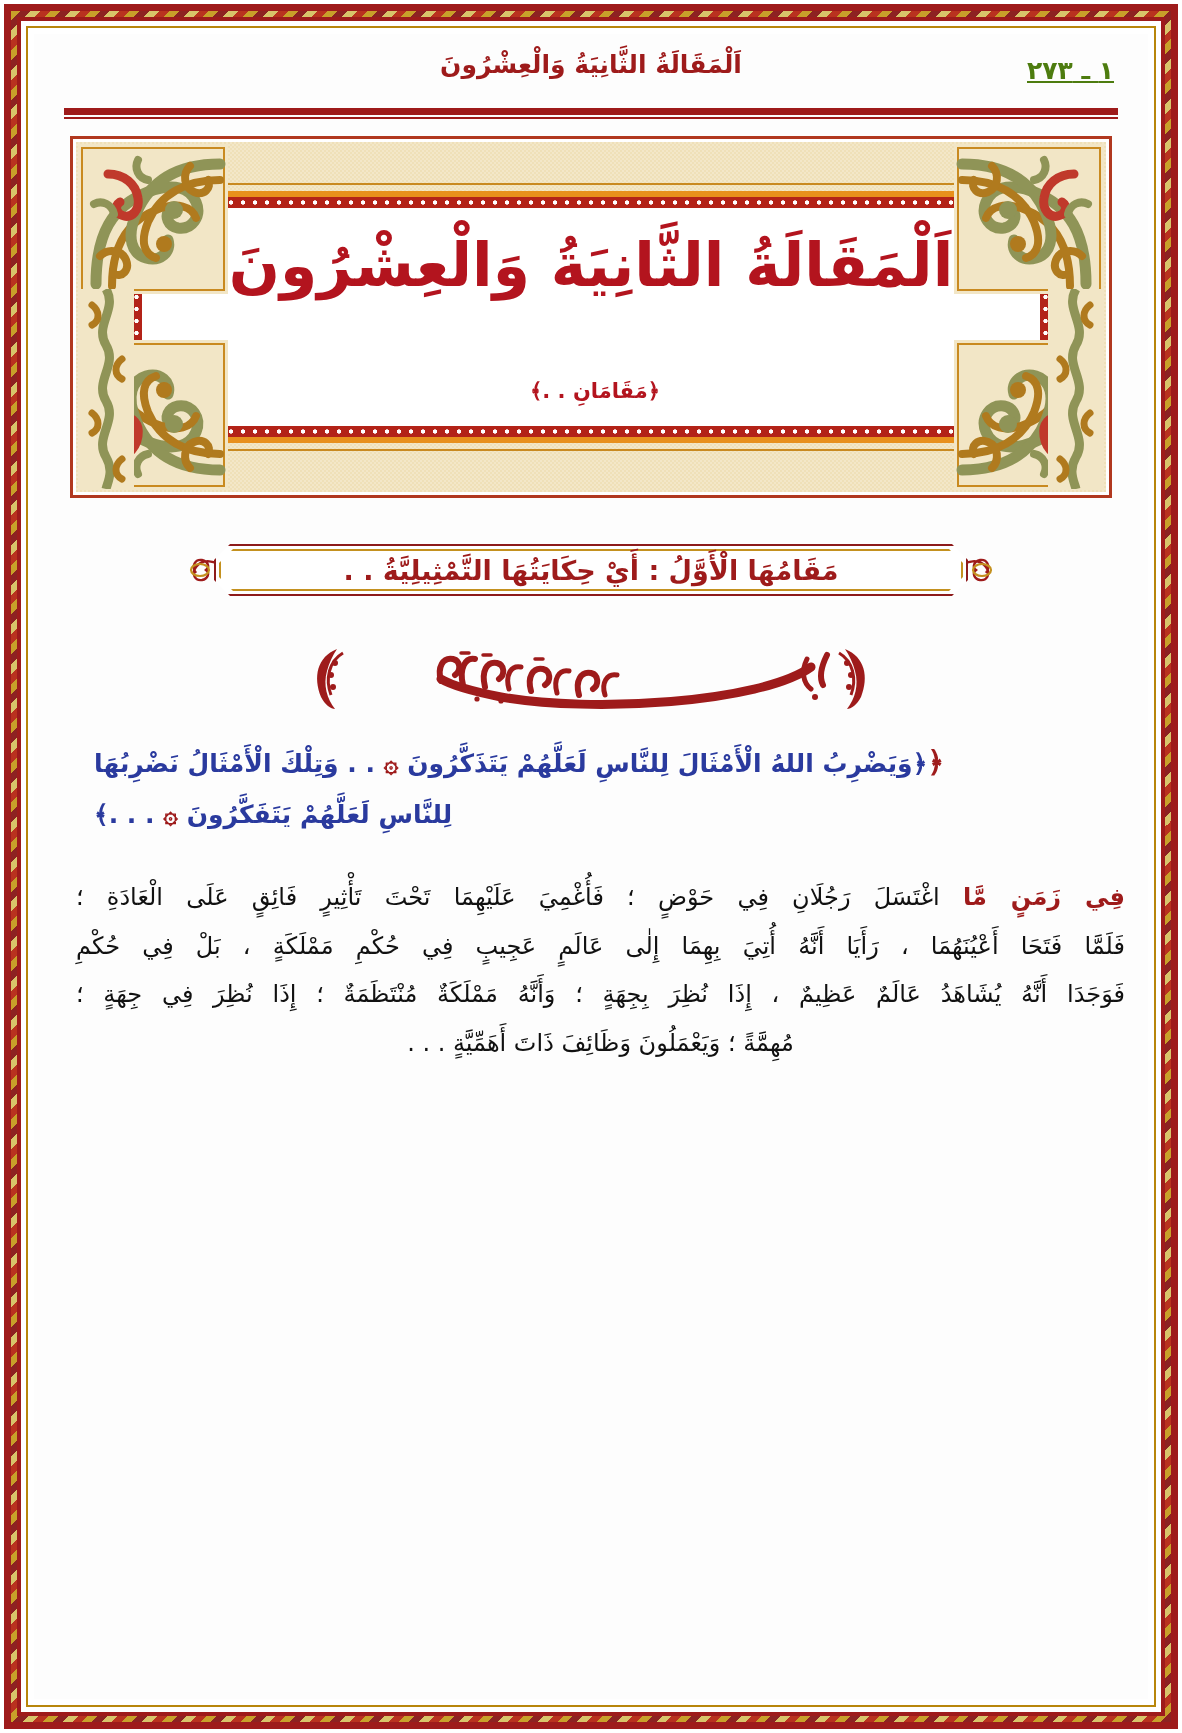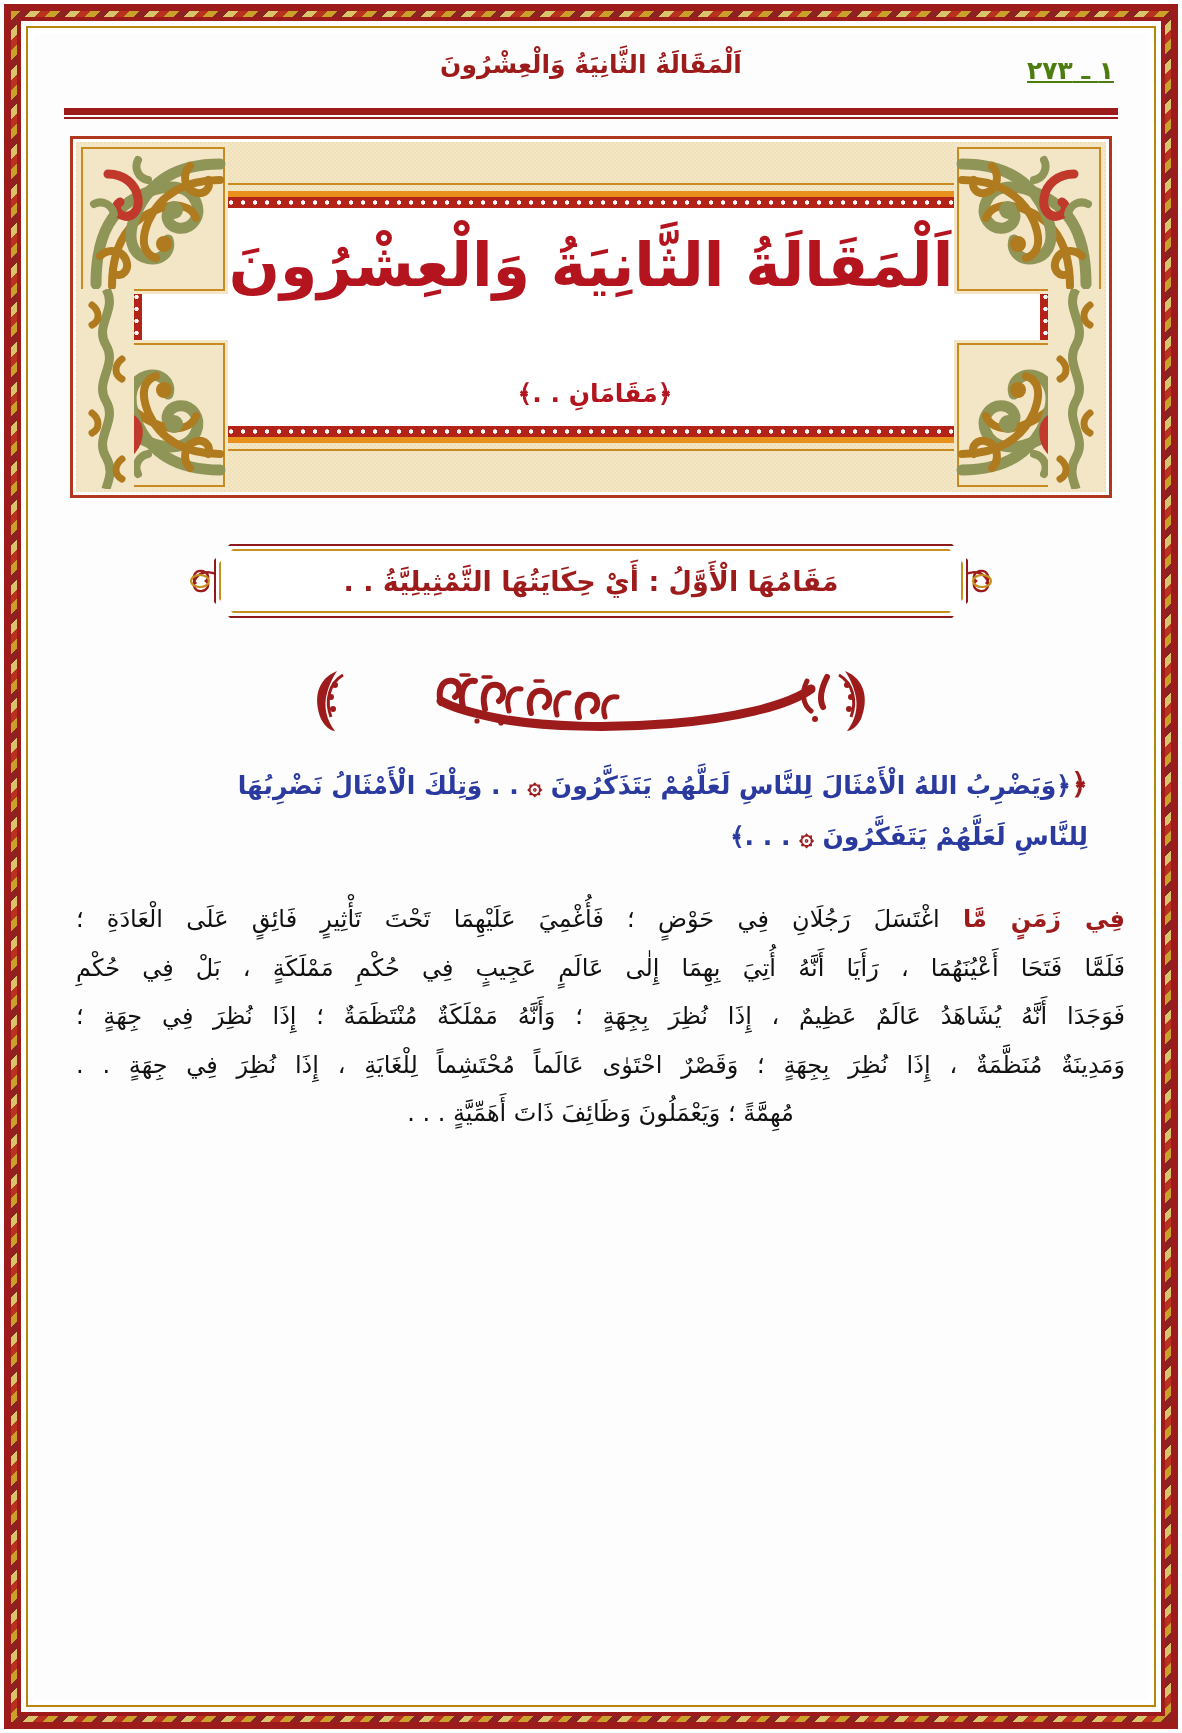--- a/index.html
+++ b/index.html
@@ -148,28 +148,28 @@
     text-align:center;
     color:#b3141e;
     font-size:60px;font-weight:bold;
     direction:rtl;line-height:1.35;
     font-family:"DejaVu Sans",sans-serif;
   }
   .tf-sub{
     position:absolute;left:110px;right:102px;top:240px;
     text-align:center;
     color:#b3141e;
-    font-size:25px;font-weight:bold;
+    font-size:21px;font-weight:bold;
     direction:rtl;
     font-family:"DejaVu Sans",sans-serif;
   }
 
   
   .maqam-wrap{
-    position:relative;margin:46px auto 0 auto;width:806px;height:74px;
+    position:relative;margin:46px auto 0 auto;width:806px;height:52px;
   }
   .maqam-box{
     position:absolute;left:26px;right:26px;top:0;bottom:0;
     box-sizing:border-box;
     background:#ffffff;
     border:2px solid #8d1b1b;
     clip-path:polygon(16px 0,calc(100% - 16px) 0,100% 16px,100% calc(100% - 16px),
                       calc(100% - 16px) 100%,16px 100%,0 calc(100% - 16px),0 16px);
   }
   .maqam-box-inner{
@@ -195,21 +195,21 @@
   
   .basmala{
     position:relative;margin:44px auto 0 auto;width:760px;height:72px;
     display:flex;align-items:center;justify-content:center;
   }
   .basmala-svg{display:block;}
 
   
   .verse{
     margin:22px 60px 0 60px;
-    text-align:right;
+    text-align:left;
     color:#2a3a9e;
     font-size:25px;font-weight:bold;
     direction:rtl;line-height:1.95;
     font-family:"DejaVu Sans",sans-serif;
   }
   .verse .orn{color:#9e1b1b;}
   .verse .brk{color:#9e1b1b;font-size:29px;}
 
   
   .body-text{
@@ -402,18 +402,17 @@
         <span>لِلنَّاسِ لَعَلَّهُمْ يَتَفَكَّرُونَ</span>
         <span class="orn">۞</span>
         <span>. . .﴾</span>
       </div>
     </div>
 
     <div class="body-text">
       <span class="body-line"><span class="lead">فِي زَمَنٍ مَّا</span> <span>اغْتَسَلَ رَجُلَانِ فِي حَوْضٍ ؛ فَأُغْمِيَ عَلَيْهِمَا تَحْتَ تَأْثِيرٍ فَائِقٍ عَلَى  الْعَادَةِ ؛</span></span>
       <span class="body-line">فَلَمَّا فَتَحَا أَعْيُنَهُمَا ، رَأَيَا أَنَّهُ أُتِيَ بِهِمَا إِلٰى عَالَمٍ عَجِيبٍ فِي حُكْمِ مَمْلَكَةٍ ، بَلْ فِي حُكْمِ</span>
       <span class="body-line">فَوَجَدَا أَنَّهُ يُشَاهَدُ عَالَمٌ عَظِيمٌ ، إِذَا نُظِرَ بِجِهَةٍ ؛ وَأَنَّهُ مَمْلَكَةٌ مُنْتَظَمَةٌ ؛ إِذَا نُظِرَ فِي جِهَةٍ ؛</span>
-      <span class="body-line">وَمَدِينَةٌ مُنَظَّمَةٌ ، إِذَا نُظِرَ بِجِهَةٍ ؛ وَقَصْرٌ احْتَوٰى عَالَماً مُحْتَشِماً لِلْغَايَةِ ، إِذَا نُظِرَ فِي جِهَةٍ . .</span>
       <span class="body-line last">مُهِمَّةً ؛ وَيَعْمَلُونَ وَظَائِفَ ذَاتَ أَهَمِّيَّةٍ . . .</span>
     </div>
 
   </div>
 </div>
 
 </body></html>

